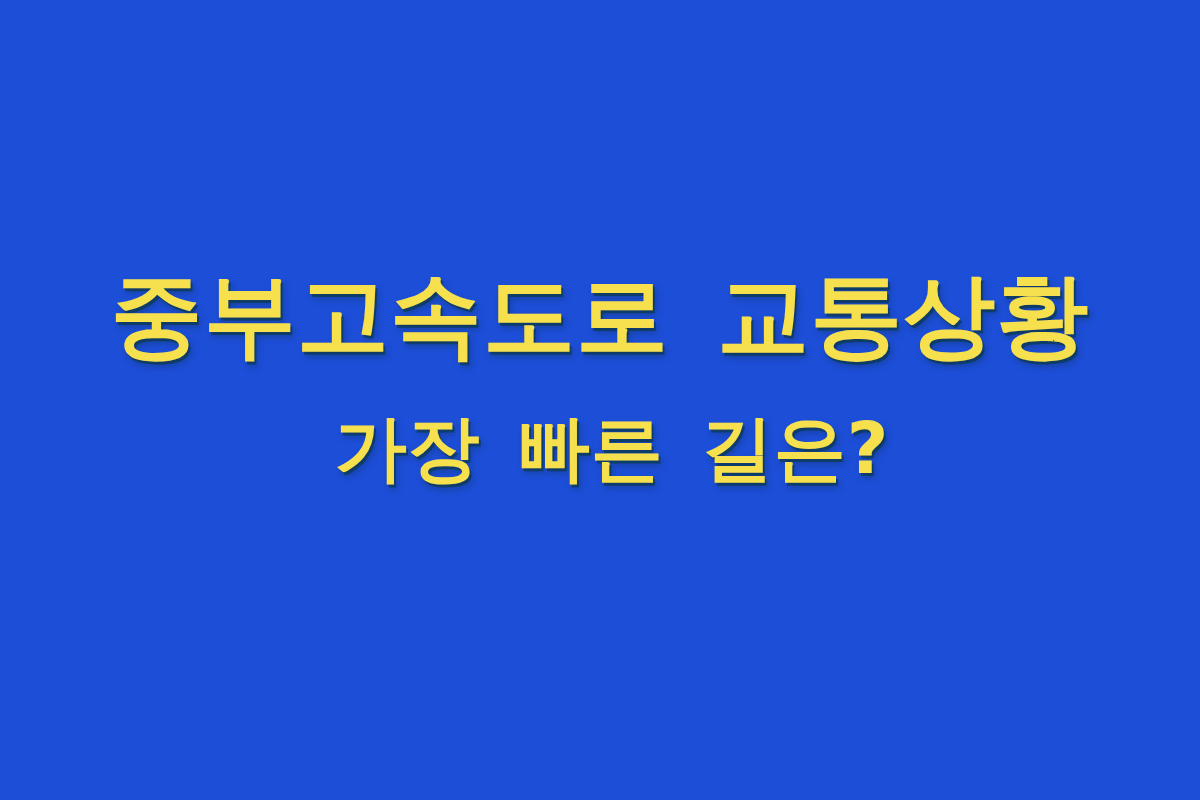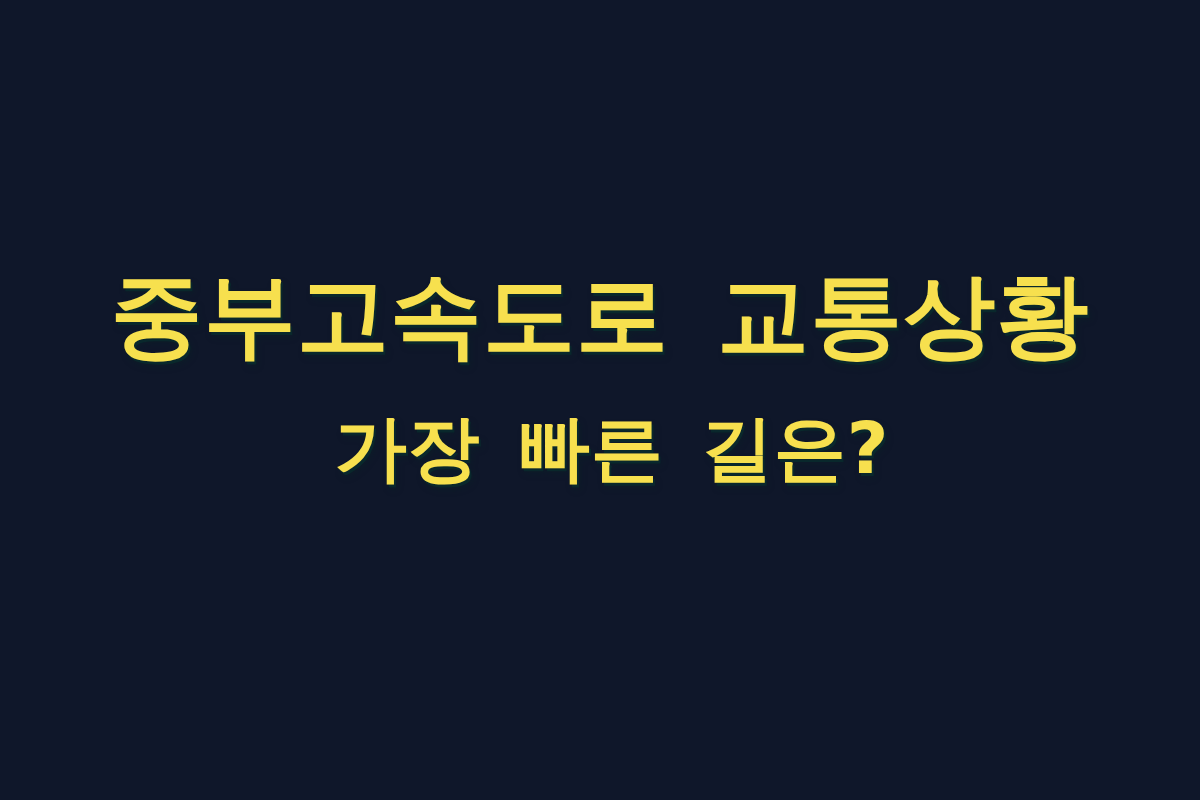--- a/index.html
+++ b/index.html
@@ -56,20 +56,20 @@
   }
 
   
   .headline-line.line-1 { font-size: 92px; }
   .headline-line.line-2 { font-size: 90px; }
   .headline-line.line-3 { font-size: 72px; margin-left: 24px; }
 </style>
 </head>
 <body style="width: 1200px; height: 800px;">
 
-<div class="card" style="background-color: #0f172a; width: 1200px; height: 800px;">
+<div class="card" style="background-color: #1d4ed8; width: 1200px; height: 800px;">
 
   <div class="headline">
     <span class="headline-line line-1" style="color: rgb(247, 224, 78);">중부고속도로 교통상황</span>
     <span class="headline-line line-3" style="color: rgb(247, 224, 78);">가장 빠른 길은?</span>
   </div>
 
 </div>
 
 </body></html>

